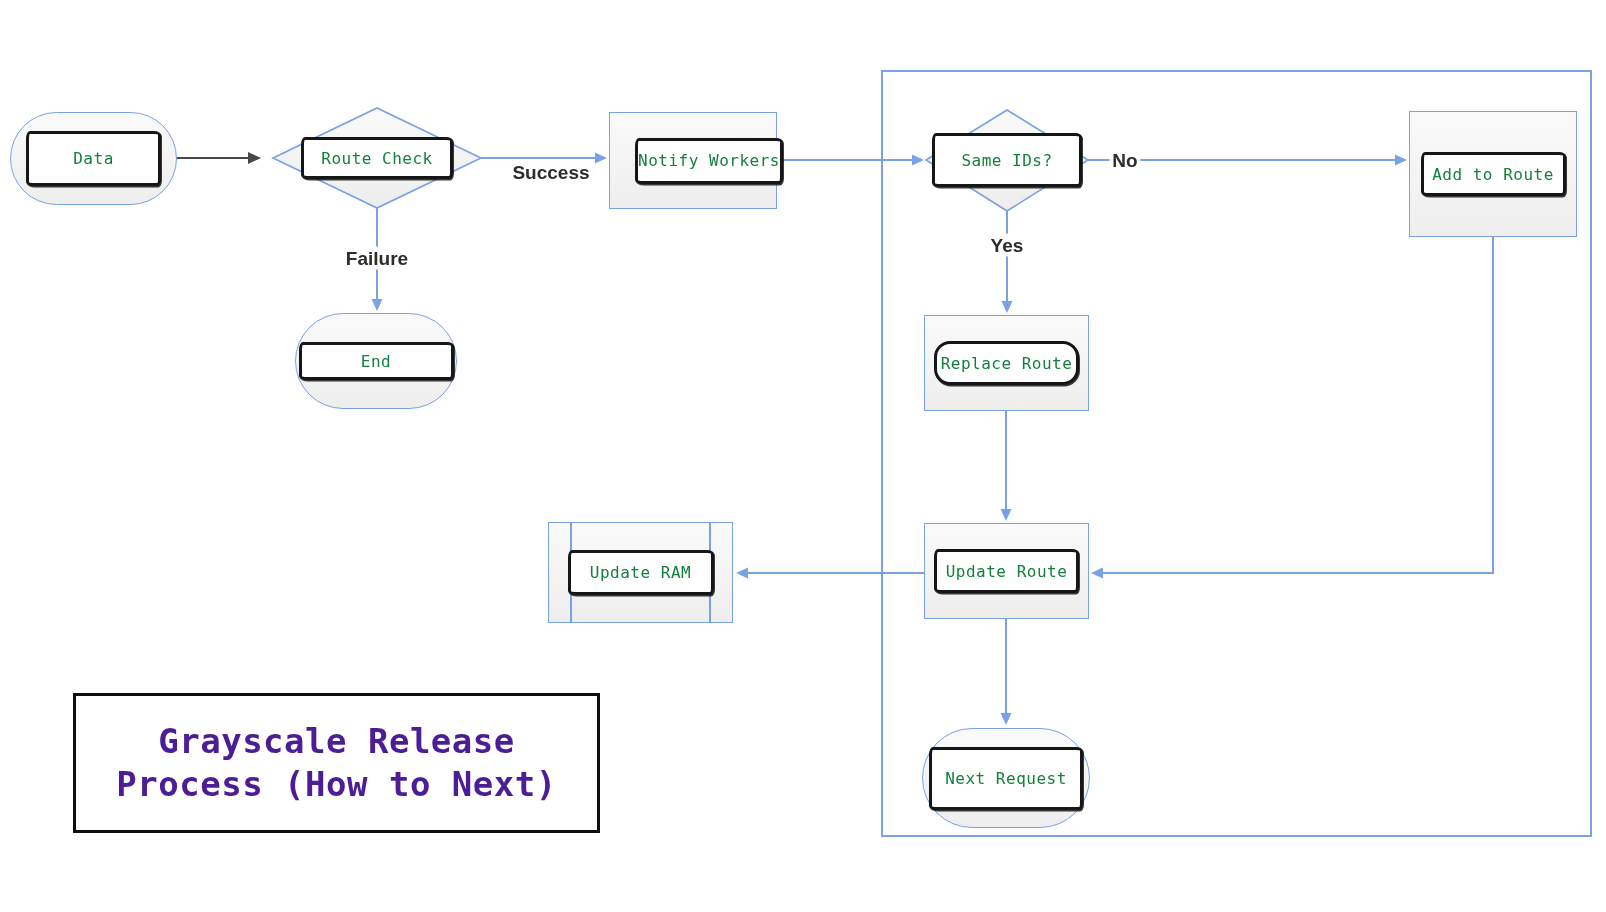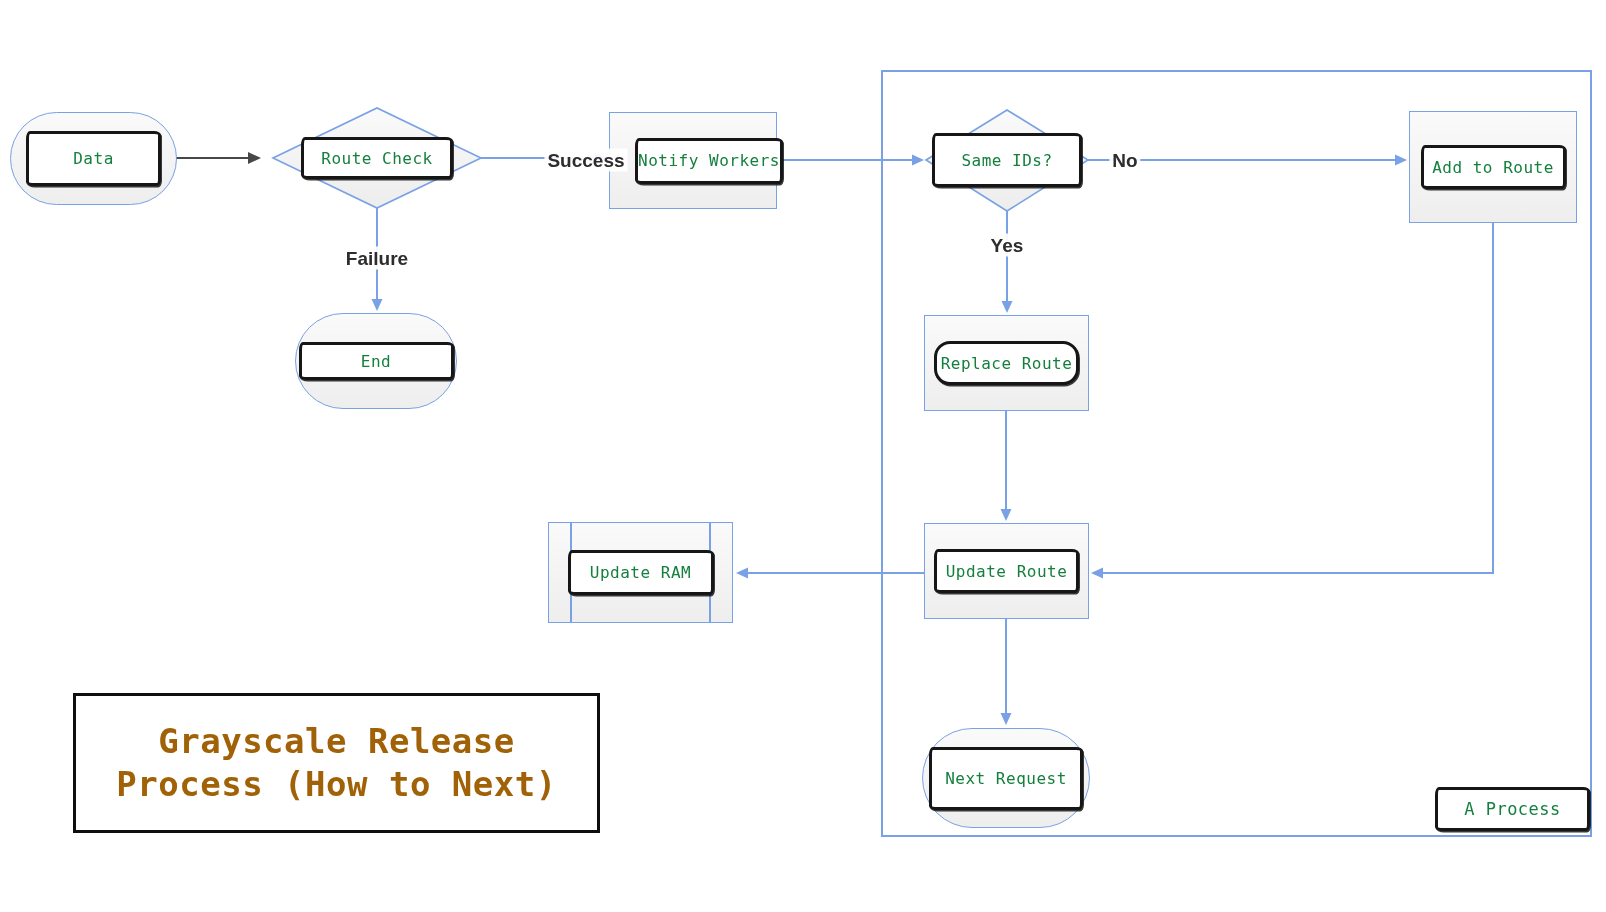--- a/index.html
+++ b/index.html
@@ -42,21 +42,21 @@
   .edge-label{
     position:absolute;transform:translate(-50%,-50%);
     font-family:"Liberation Sans",sans-serif;font-weight:700;font-size:19px;
     color:#2d2d2d;background:rgba(255,255,255,.93);padding:0 3px;line-height:23px;
     z-index:4;white-space:nowrap;
   }
   
   .title-box{
     position:absolute;box-sizing:border-box;background:#ffffff;border:3px solid #0e0e0e;
     display:flex;flex-direction:column;align-items:center;justify-content:center;
-    font-weight:700;font-size:34px;line-height:43px;color:#a16207;z-index:2;
+    font-weight:700;font-size:34px;line-height:43px;color:#4c1d95;z-index:2;
     letter-spacing:.5px;
   }
   .svg-layer{position:absolute;left:0;top:0;z-index:1;pointer-events:none;}
   .a-process{font-size:17px;box-shadow:1px 1.5px 0 rgba(22,22,22,.85);}
 </style>
 </head>
 <body>
 
 <div class="stage">
 
@@ -123,21 +123,21 @@
   <div class="shape" style="left:609px;top:112px;width:168px;height:97px;padding-left:32px;">
     <div class="ink-box" style="position:relative;width:152px;height:46px;">
       <span>Notify Workers</span>
     </div>
   </div>
 
   <div class="ink-box ink-center" style="left:1007px;top:160px;width:150px;height:54px;">
     <span>Same IDs?</span>
   </div>
 
-  <div class="shape" style="left:1409px;top:111px;width:168px;height:112px;text-align:center;">
+  <div class="shape" style="left:1409px;top:111px;width:168px;height:126px;text-align:center;">
     <div class="ink-box" style="position:relative;width:145px;height:44px;">
       <span>Add to Route</span>
     </div>
   </div>
 
   <div class="shape" style="left:924px;top:315px;width:165px;height:96px;">
     <div class="ink-box" style="position:relative;width:145px;height:44px;border-radius:16px;">
       <span>Replace Route</span>
     </div>
   </div>
@@ -153,25 +153,22 @@
       <span>Update RAM</span>
     </div>
   </div>
 
   <div class="shape stadium" style="left:922px;top:728px;width:168px;height:100px;">
     <div class="ink-box" style="position:relative;width:154px;height:63px;">
       <span>Next Request</span>
     </div>
   </div>
 
-  <div class="ink-box a-process" style="left:1435px;top:787px;width:155px;height:44px;">
-    <span>A Process</span>
-  </div>
 
-  <div class="edge-label" style="left:551px;top:160px;margin-left:35px;">Success</div>
+  <div class="edge-label" style="left:551px;top:172px;">Success</div>
   <div class="edge-label" style="left:377px;top:258px;">Failure</div>
   <div class="edge-label" style="left:1007px;top:245px;">Yes</div>
   <div class="edge-label" style="left:1125px;top:160px;">No</div>
 
   <div class="title-box" style="left:73px;top:693px;width:527px;height:140px;">
     <div>Grayscale Release</div>
     <div>Process (How to Next)</div>
   </div>
 
 </div>

